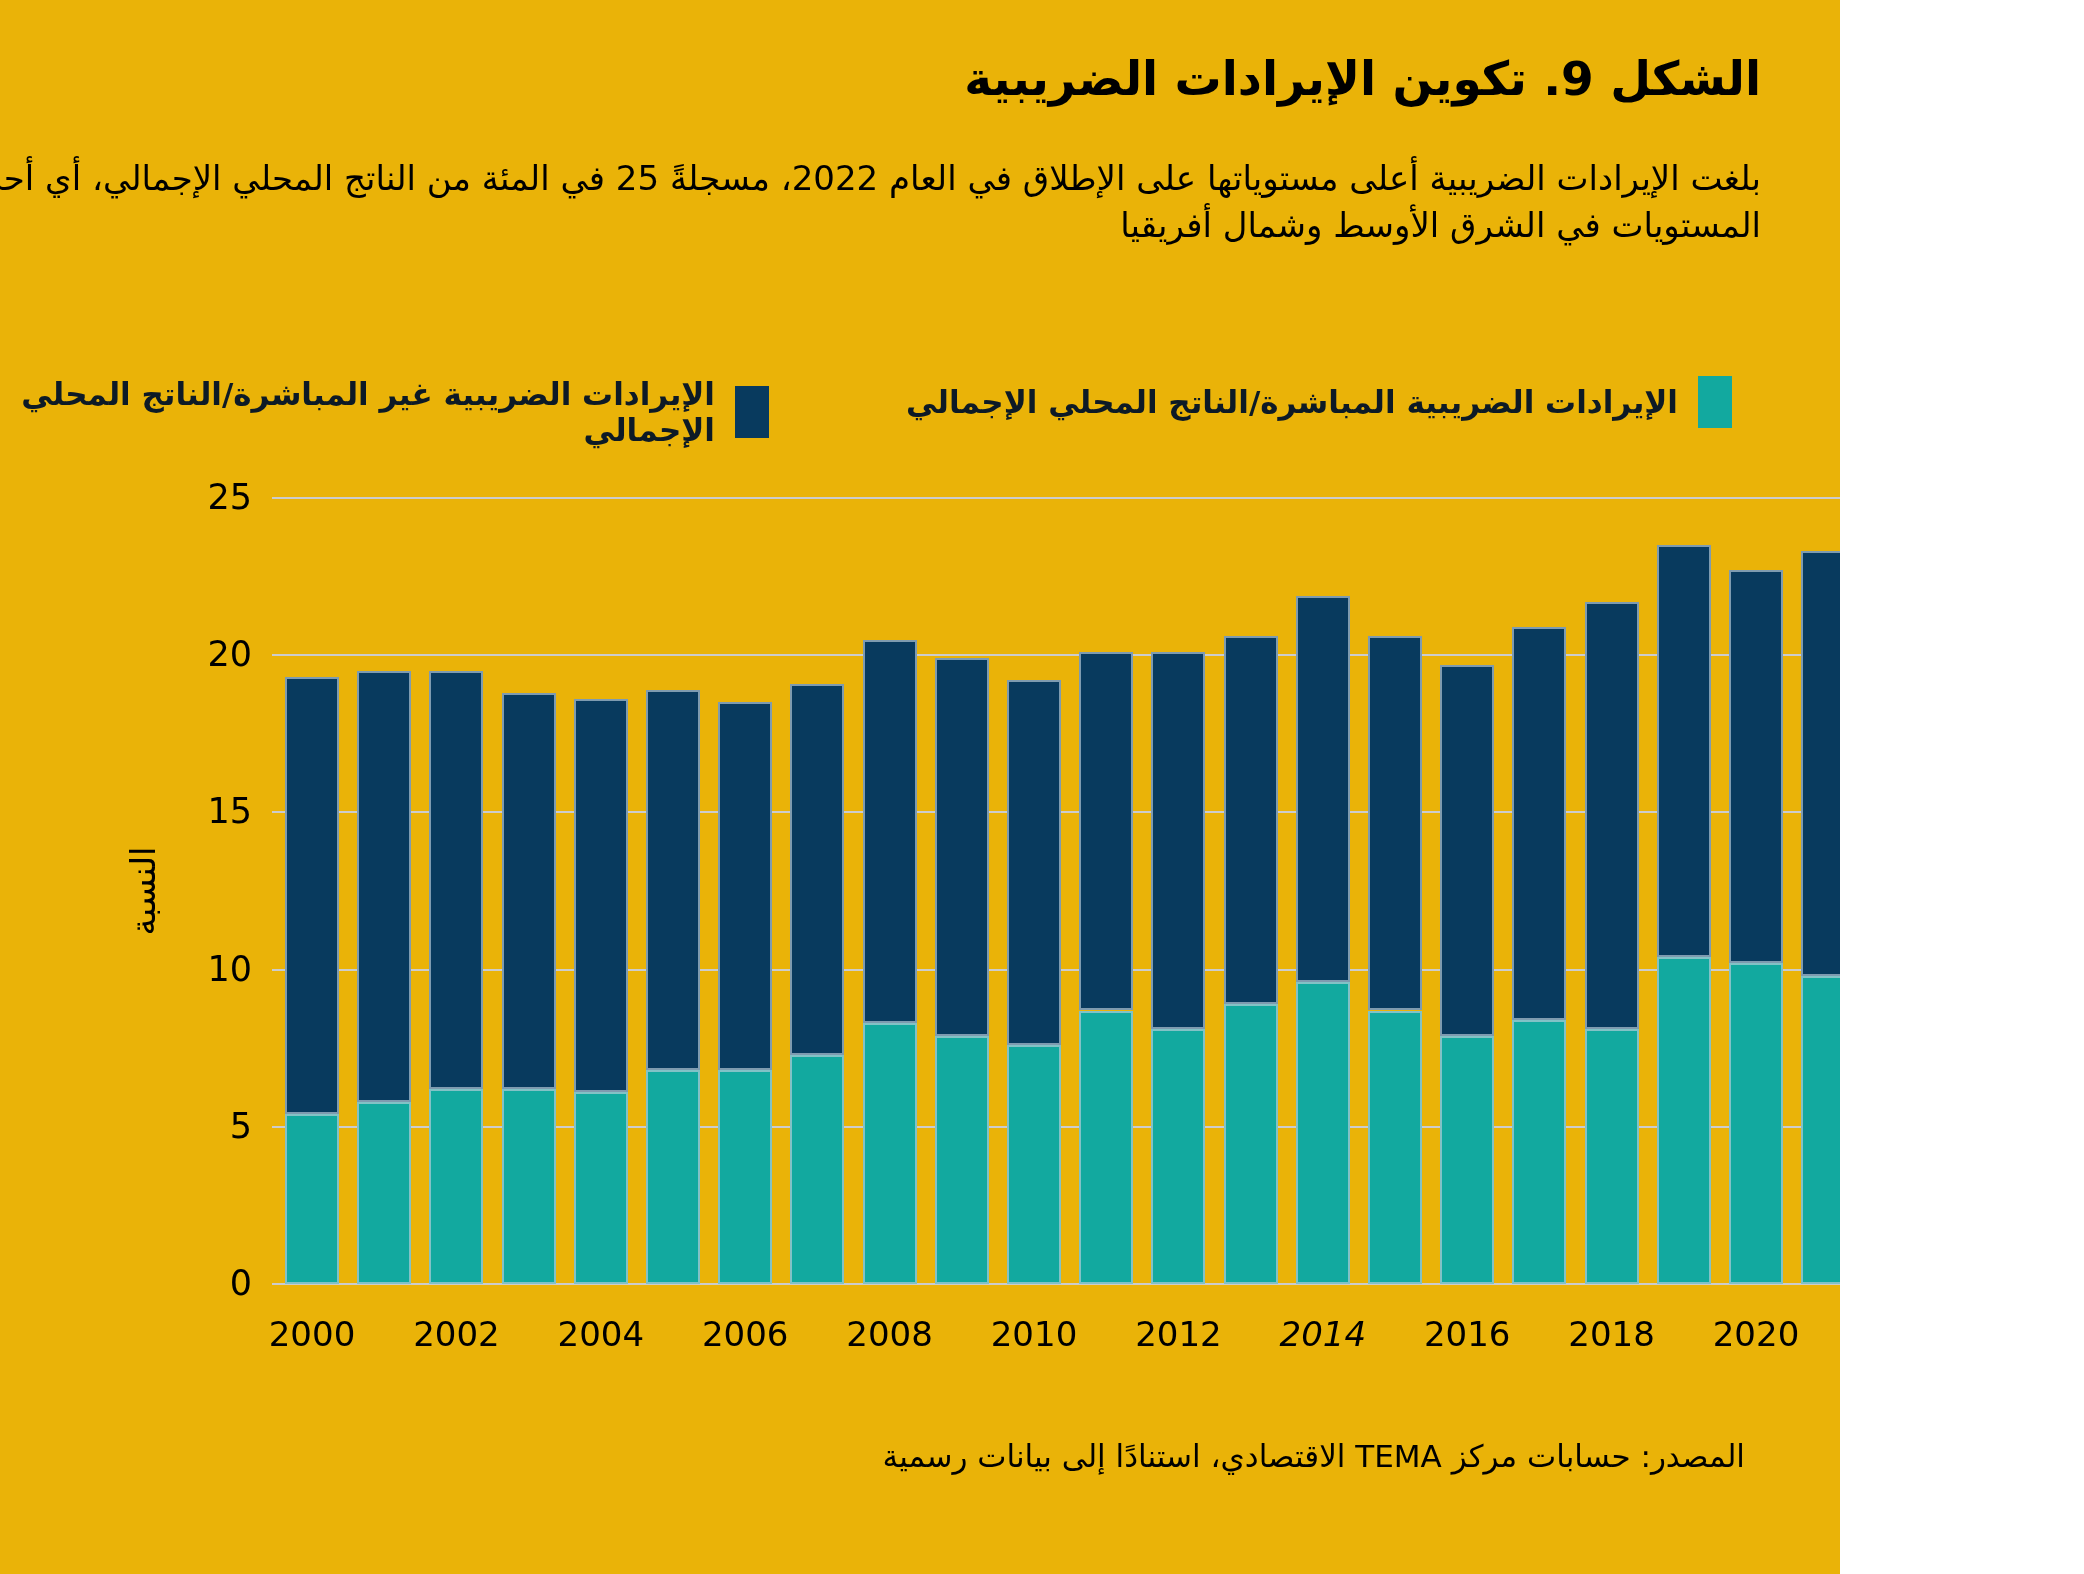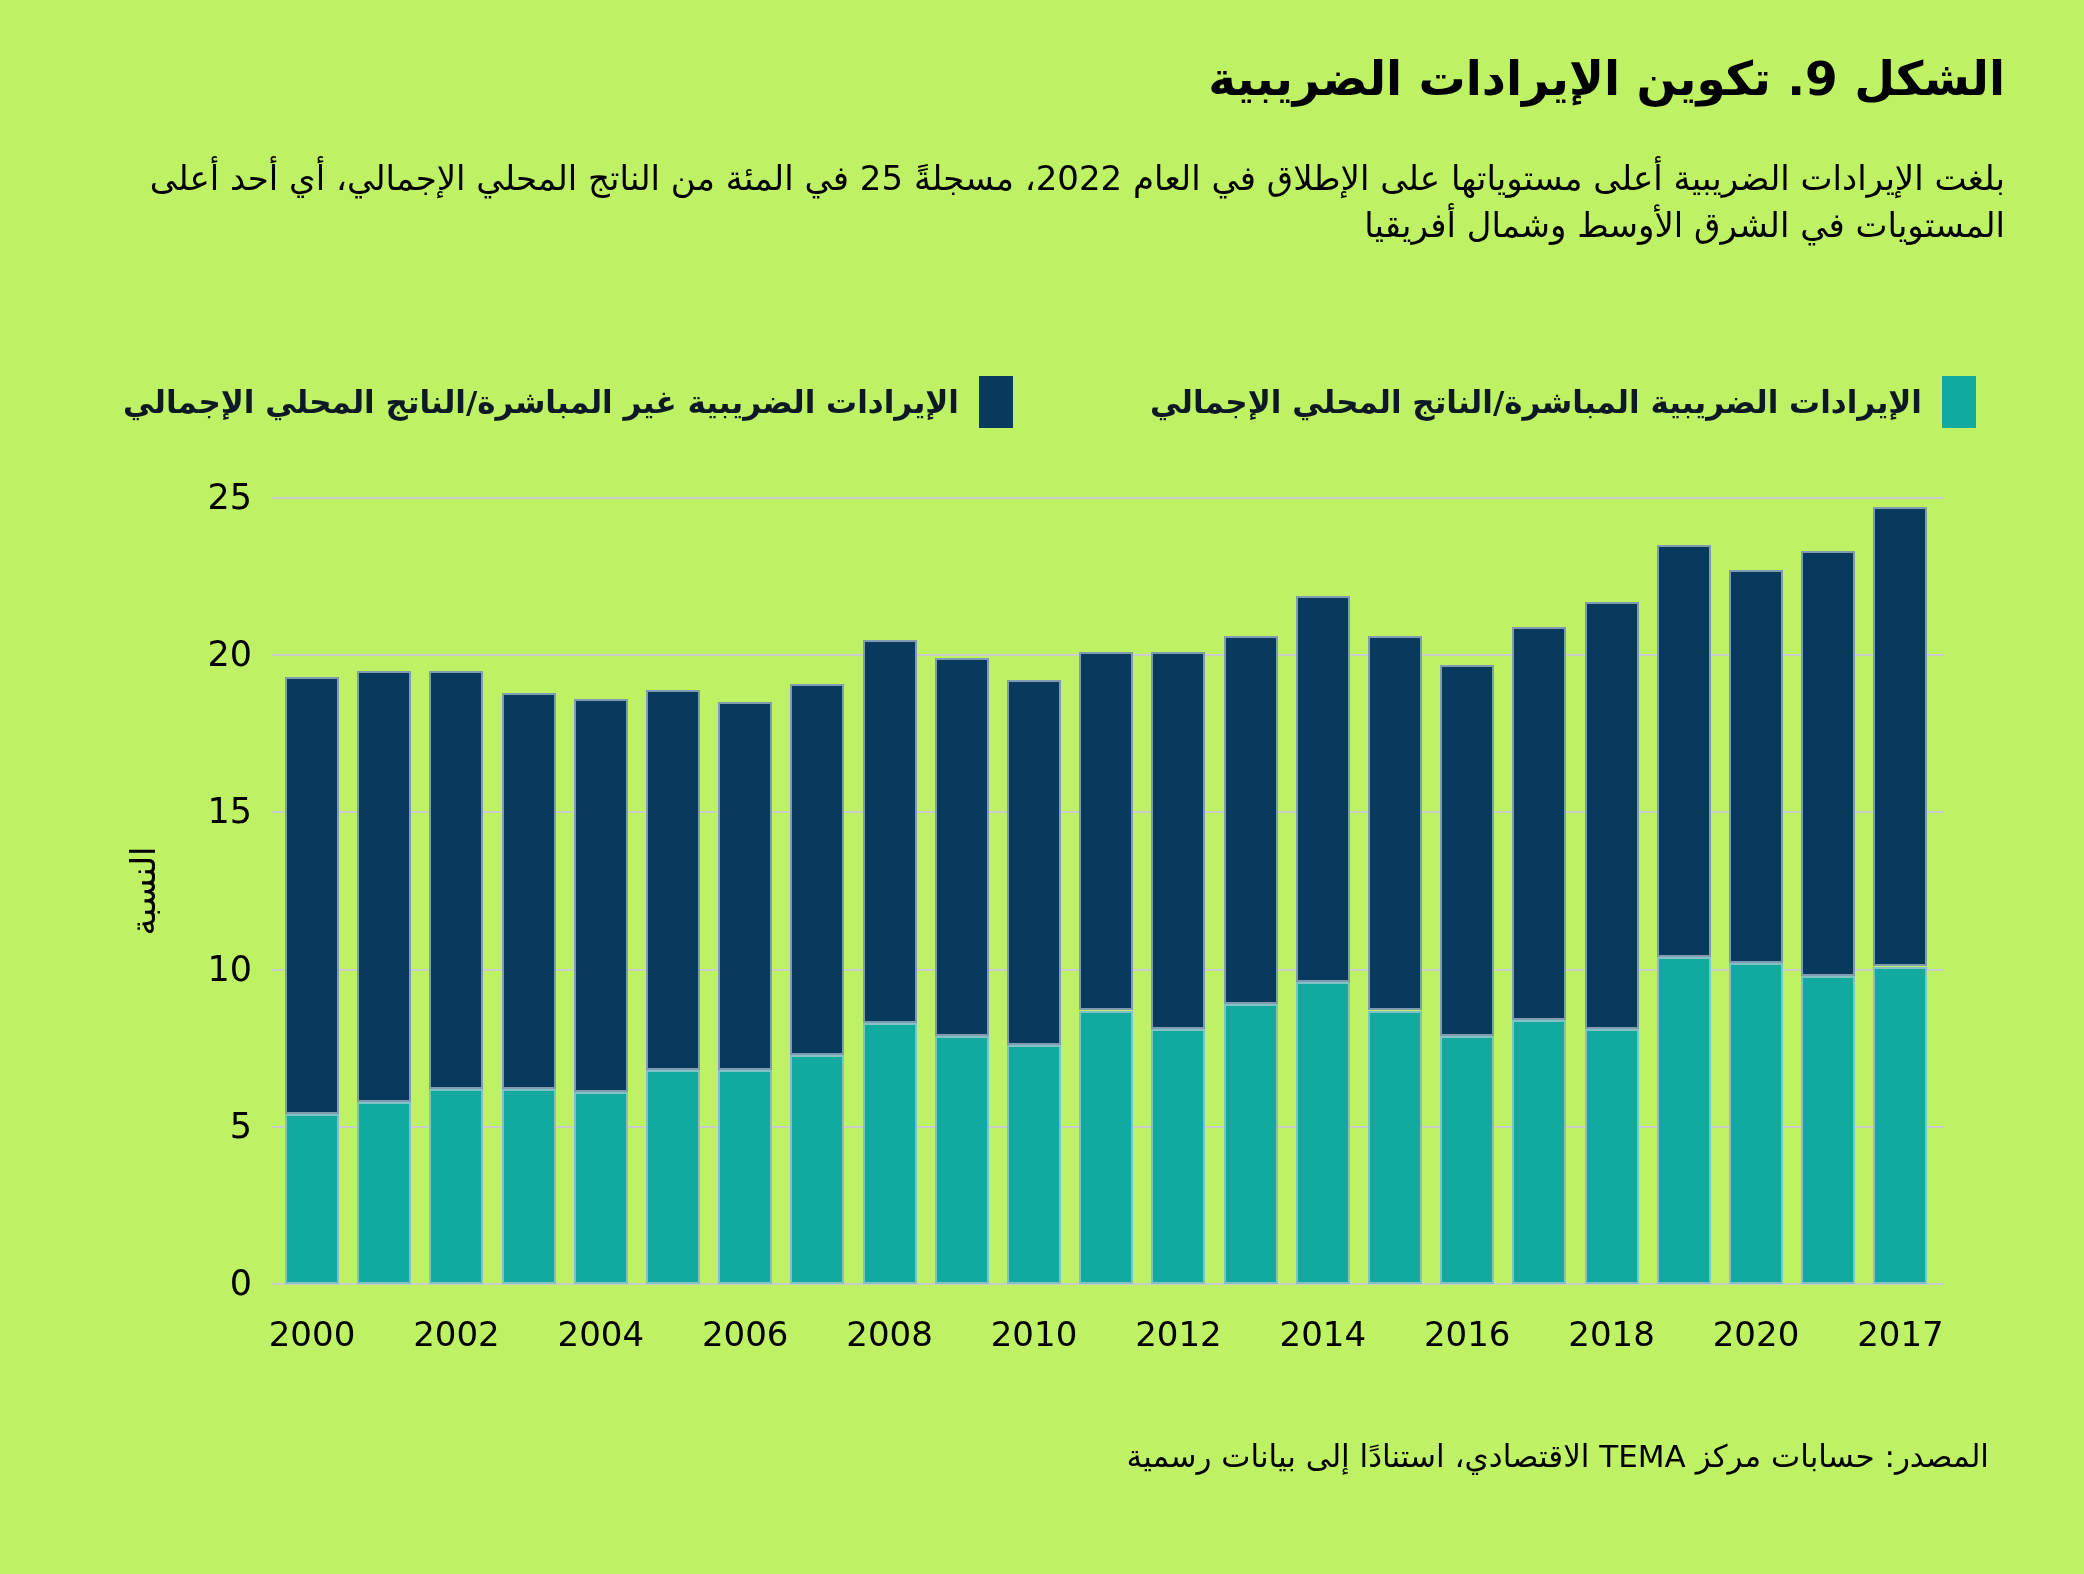--- a/index.html
+++ b/index.html
@@ -1,17 +1,17 @@
 <!DOCTYPE html>
 <html lang="ar"><head>
 <meta charset="utf-8">
 <style>
   html,body{margin:0;padding:0;background:#ffffff;}
   body{width:2084px;height:1574px;font-family:"DejaVu Sans",sans-serif;color:#000;}
-  .page{position:relative;width:2084px;height:1574px;overflow:hidden;background:#bef264;}
+  .page{position:relative;width:1840px;height:1574px;overflow:hidden;background:#eab308;}
 
   .title{position:absolute;top:50px;right:79px;width:1900px;direction:rtl;text-align:right;
          font-size:47px;font-weight:700;color:#000;line-height:1.25;}
   .subtitle{position:absolute;top:155px;right:79px;width:1856px;direction:rtl;
          font-size:34px;font-weight:400;color:#000;line-height:1.38;}
 
   .legend-item{position:absolute;top:376px;display:flex;direction:rtl;align-items:center;gap:20px;
          font-size:31px;font-weight:700;color:#0d1a26;}
   .legend-item .swatch{flex:0 0 auto;width:34px;height:52px;display:inline-block;}
   #legend-item-direct{right:108px;}
@@ -107,21 +107,21 @@
       <div class="bar-seg" style="left: 1801.2px; width: 54px; top: 551.4px; height: 424.4px; background: rgb(8, 58, 94);"></div>
       <div class="bar-seg" style="left: 1873.4px; width: 54px; top: 966.5px; height: 317.5px; background: rgb(18, 169, 159);"></div>
       <div class="bar-seg" style="left: 1873.4px; width: 54px; top: 507.4px; height: 459px; background: rgb(8, 58, 94);"></div>
       <div class="x-tick-label" style="left: 242px; top: 1314px;">2000</div>
       <div class="x-tick-label" style="left: 386.4px; top: 1314px;">2002</div>
       <div class="x-tick-label" style="left: 530.8px; top: 1314px;">2004</div>
       <div class="x-tick-label" style="left: 675.2px; top: 1314px;">2006</div>
       <div class="x-tick-label" style="left: 819.6px; top: 1314px;">2008</div>
       <div class="x-tick-label" style="left: 964px; top: 1314px;">2010</div>
       <div class="x-tick-label" style="left: 1108.4px; top: 1314px;">2012</div>
-      <div class="x-tick-label" style="left: 1252.8px; top: 1314px;">2014</div>
+      <div class="x-tick-label" style="left: 1252.8px; top: 1314px; font-style: italic;">2014</div>
       <div class="x-tick-label" style="left: 1397.2px; top: 1314px;">2016</div>
       <div class="x-tick-label" style="left: 1541.6px; top: 1314px; text-align: center;">2018</div>
       <div class="x-tick-label" style="left: 1686px; top: 1314px;">2020</div>
       <div class="x-tick-label" style="left: 1830.4px; top: 1314px;">2017</div>
     </div>
 
   <div class="source">المصدر: حسابات مركز TEMA الاقتصادي، استنادًا إلى بيانات رسمية</div>
 
 </div>
 

